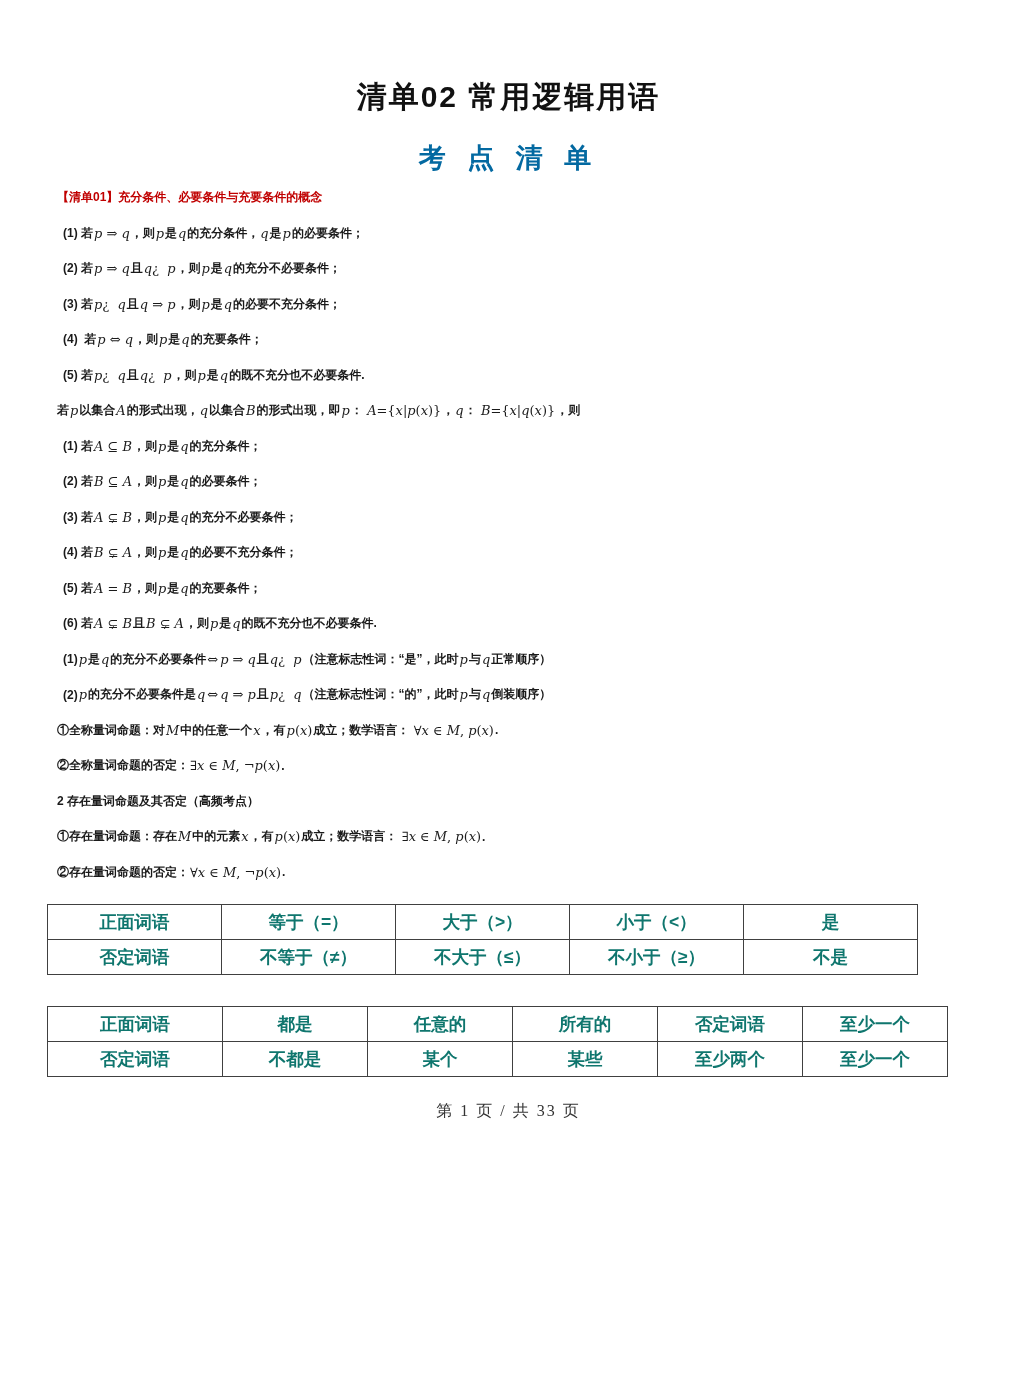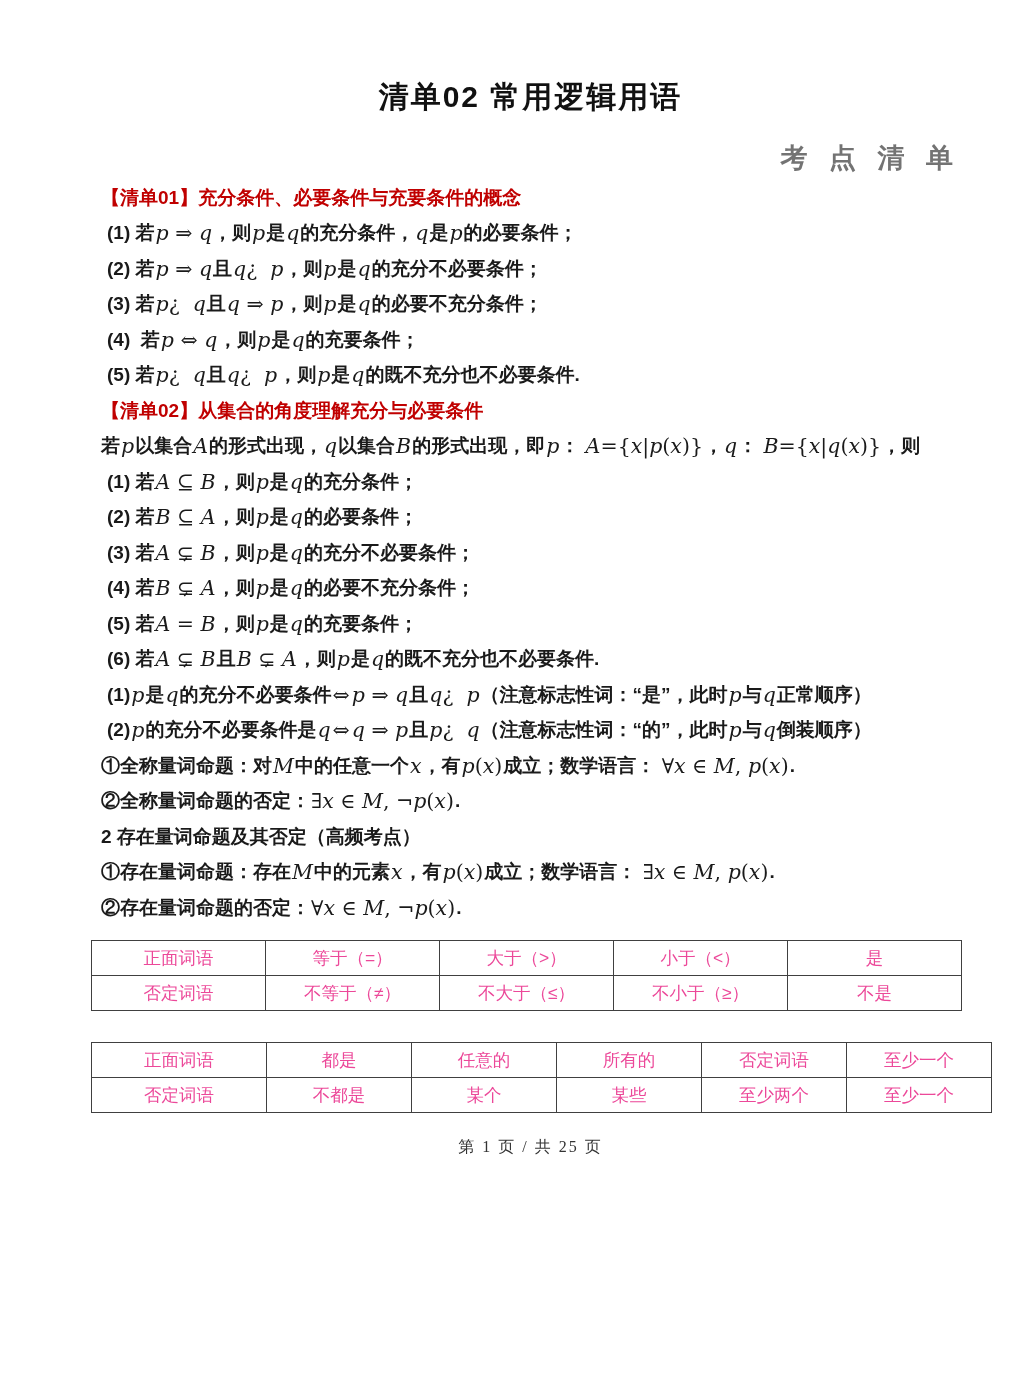--- a/index.html
+++ b/index.html
@@ -4,52 +4,52 @@
 <style>
   html, body { margin:0; padding:0; background:#ffffff; }
   body {
     width:1020px; height:1374px;
     font-family:"Liberation Sans", sans-serif;
     color:#151515; overflow:hidden;
   }
   .page {
     box-sizing:border-box;
     width:1020px; height:1374px;
-    padding:74px 60px 0 101px;
+    padding:74px 60px 0 57px;
     background:#ffffff;
     position:relative;
   }
   .doc-title {
     text-align:center; font-size:30px; font-weight:700;
     height:46px; line-height:46px; letter-spacing:2px; color:#111111;
   }
   .doc-subtitle {
-    text-align:right; font-size:27px; font-weight:700;
-    color:#737373; letter-spacing:7px;
+    text-align:center; font-size:27px; font-weight:700;
+    color:#0369a1; letter-spacing:7px;
     height:44px; line-height:44px; margin-top:16px;
   }
   .row {
     height:35.5px; display:flex; align-items:center;
-    font-size:19px; font-weight:700; white-space:nowrap; color:#1a1a1a;
+    font-size:12px; font-weight:700; white-space:nowrap; color:#1a1a1a;
   }
   .row.heading { color:#c00000; }
   .row.indent { padding-left:6px; }
   .math {
     font-family:"DejaVu Serif", serif;
     font-weight:400; font-style:normal;
     font-size:1.08em; padding:0 1px;
   }
   .math i { font-style:italic; }
   table.tbl {
     border-collapse:collapse; table-layout:fixed;
     margin-left:-10px; border:1.5px solid #404040;
   }
   table.tbl td {
     border:1px solid #404040; text-align:center; vertical-align:middle;
-    height:34px; padding:0; font-size:17.5px; font-weight:400; color:#ec4899;
+    height:34px; padding:0; font-size:17.5px; font-weight:700; color:#0f766e;
     overflow:hidden;
   }
   .tbl1 { width:870px; margin-top:14px; }
   .tbl2 { width:900px; margin-top:31px; }
   .footer {
     margin-top:24px; text-align:center;
     font-family:"Liberation Serif", serif;
     font-size:16px; font-weight:400; color:#333333; letter-spacing:2px;
   }
 </style>
@@ -61,21 +61,20 @@
   <div class="doc-title">清单02 常用逻辑用语</div>
   <div class="doc-subtitle">考 点 清 单</div>
 
   <div class="row heading">【清单01】充分条件、必要条件与充要条件的概念</div>
   <div class="row indent">(1) 若 <span class="math"><i>p</i> ⇒ <i>q</i></span>，则 <span class="math"><i>p</i></span> 是 <span class="math"><i>q</i></span> 的充分条件，<span class="math"><i>q</i></span> 是 <span class="math"><i>p</i></span> 的必要条件；</div>
   <div class="row indent">(2) 若 <span class="math"><i>p</i> ⇒ <i>q</i></span> 且 <span class="math"><i>q</i>¿&nbsp;&nbsp;<i>p</i></span>，则 <span class="math"><i>p</i></span> 是 <span class="math"><i>q</i></span> 的充分不必要条件；</div>
   <div class="row indent">(3) 若 <span class="math"><i>p</i>¿&nbsp;&nbsp;<i>q</i></span> 且 <span class="math"><i>q</i> ⇒ <i>p</i></span>，则 <span class="math"><i>p</i></span> 是 <span class="math"><i>q</i></span> 的必要不充分条件；</div>
   <div class="row indent">(4)&nbsp; 若 <span class="math"><i>p</i> ⇔ <i>q</i></span>，则 <span class="math"><i>p</i></span> 是 <span class="math"><i>q</i></span> 的充要条件；</div>
   <div class="row indent">(5) 若 <span class="math"><i>p</i>¿&nbsp;&nbsp;<i>q</i></span> 且 <span class="math"><i>q</i>¿&nbsp;&nbsp;<i>p</i></span>，则 <span class="math"><i>p</i></span> 是 <span class="math"><i>q</i></span> 的既不充分也不必要条件.</div>
 
-  <div class="row heading">【清单02】从集合的角度理解充分与必要条件</div>
   <div class="row">若 <span class="math"><i>p</i></span> 以集合 <span class="math"><i>A</i></span> 的形式出现，<span class="math"><i>q</i></span> 以集合 <span class="math"><i>B</i></span> 的形式出现，即 <span class="math"><i>p</i></span>：&nbsp;<span class="math"><i>A</i>={<i>x</i>|<i>p</i>(<i>x</i>)}</span>，<span class="math"><i>q</i></span>：&nbsp;<span class="math"><i>B</i>={<i>x</i>|<i>q</i>(<i>x</i>)}</span>，则</div>
   <div class="row indent">(1) 若 <span class="math"><i>A</i> ⊆ <i>B</i></span>，则 <span class="math"><i>p</i></span> 是 <span class="math"><i>q</i></span> 的充分条件；</div>
   <div class="row indent">(2) 若 <span class="math"><i>B</i> ⊆ <i>A</i></span>，则 <span class="math"><i>p</i></span> 是 <span class="math"><i>q</i></span> 的必要条件；</div>
   <div class="row indent">(3) 若 <span class="math"><i>A</i> ⊊ <i>B</i></span>，则 <span class="math"><i>p</i></span> 是 <span class="math"><i>q</i></span> 的充分不必要条件；</div>
   <div class="row indent">(4) 若 <span class="math"><i>B</i> ⊊ <i>A</i></span>，则 <span class="math"><i>p</i></span> 是 <span class="math"><i>q</i></span> 的必要不充分条件；</div>
   <div class="row indent">(5) 若 <span class="math"><i>A</i> = <i>B</i></span>，则 <span class="math"><i>p</i></span> 是 <span class="math"><i>q</i></span> 的充要条件；</div>
   <div class="row indent">(6) 若 <span class="math"><i>A</i> ⊊ <i>B</i></span> 且 <span class="math"><i>B</i> ⊊ <i>A</i></span>，则 <span class="math"><i>p</i></span> 是 <span class="math"><i>q</i></span> 的既不充分也不必要条件.</div>
 
   <div class="row indent">(1) <span class="math"><i>p</i></span> 是 <span class="math"><i>q</i></span> 的充分不必要条件 <span class="math">⇔</span> <span class="math"><i>p</i> ⇒ <i>q</i></span> 且 <span class="math"><i>q</i>¿&nbsp;&nbsp;<i>p</i></span> （注意标志性词：“是”，此时 <span class="math"><i>p</i></span> 与 <span class="math"><i>q</i></span> 正常顺序）</div>
   <div class="row indent">(2) <span class="math"><i>p</i></span> 的充分不必要条件是 <span class="math"><i>q</i></span> <span class="math">⇔</span> <span class="math"><i>q</i> ⇒ <i>p</i></span> 且 <span class="math"><i>p</i>¿&nbsp;&nbsp;<i>q</i></span> （注意标志性词：“的”，此时 <span class="math"><i>p</i></span> 与 <span class="math"><i>q</i></span> 倒装顺序）</div>
@@ -135,15 +134,15 @@
         <td>否定词语</td>
         <td>不都是</td>
         <td>某个</td>
         <td>某些</td>
         <td>至少两个</td>
         <td>至少一个</td>
       </tr>
     </tbody>
   </table>
 
-  <div class="footer">第 1 页 / 共 25 页</div>
+  <div class="footer">第 1 页 / 共 33 页</div>
 
 </div>
 
 </body></html>

